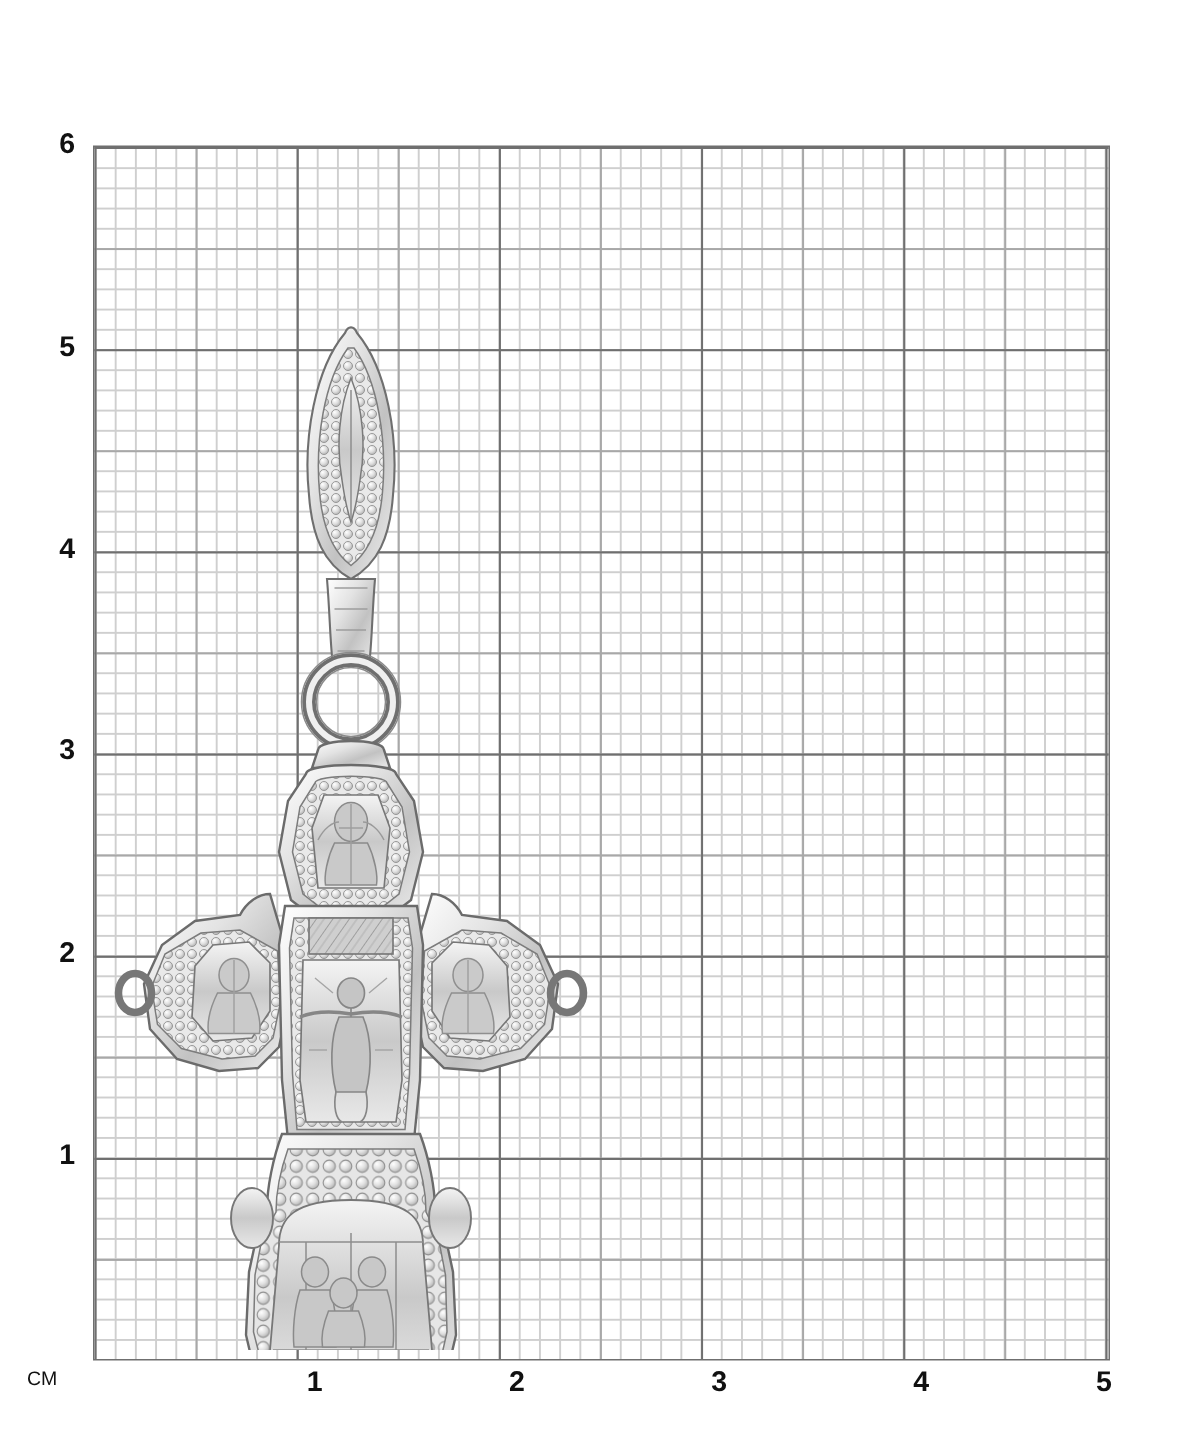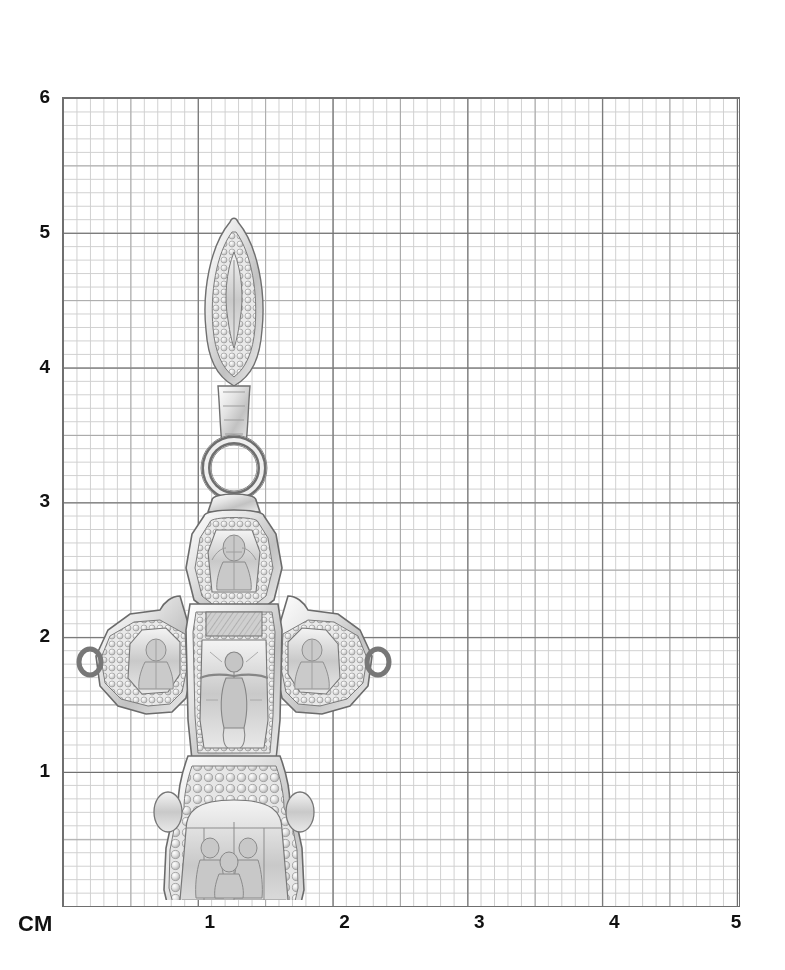--- a/index.html
+++ b/index.html
@@ -57,22 +57,22 @@
     font-weight: bold;
     color: #111111;
     font-family: "Liberation Sans", sans-serif;
   }
   .y-label { text-align: right; width: 26px; }
   .x-label { text-align: center; width: 26px; }
   #cm-unit {
     position: absolute;
     left: 18px;
     top: 911px;
-    font-size: 22px;
-    font-weight: bold;
+    font-size: 13px;
+    font-weight: normal;
     color: #111111;
   }
 
   
   #product {
     position: absolute;
     left: 60px;
     top: 200px;
     width: 380px;
     height: 700px;

